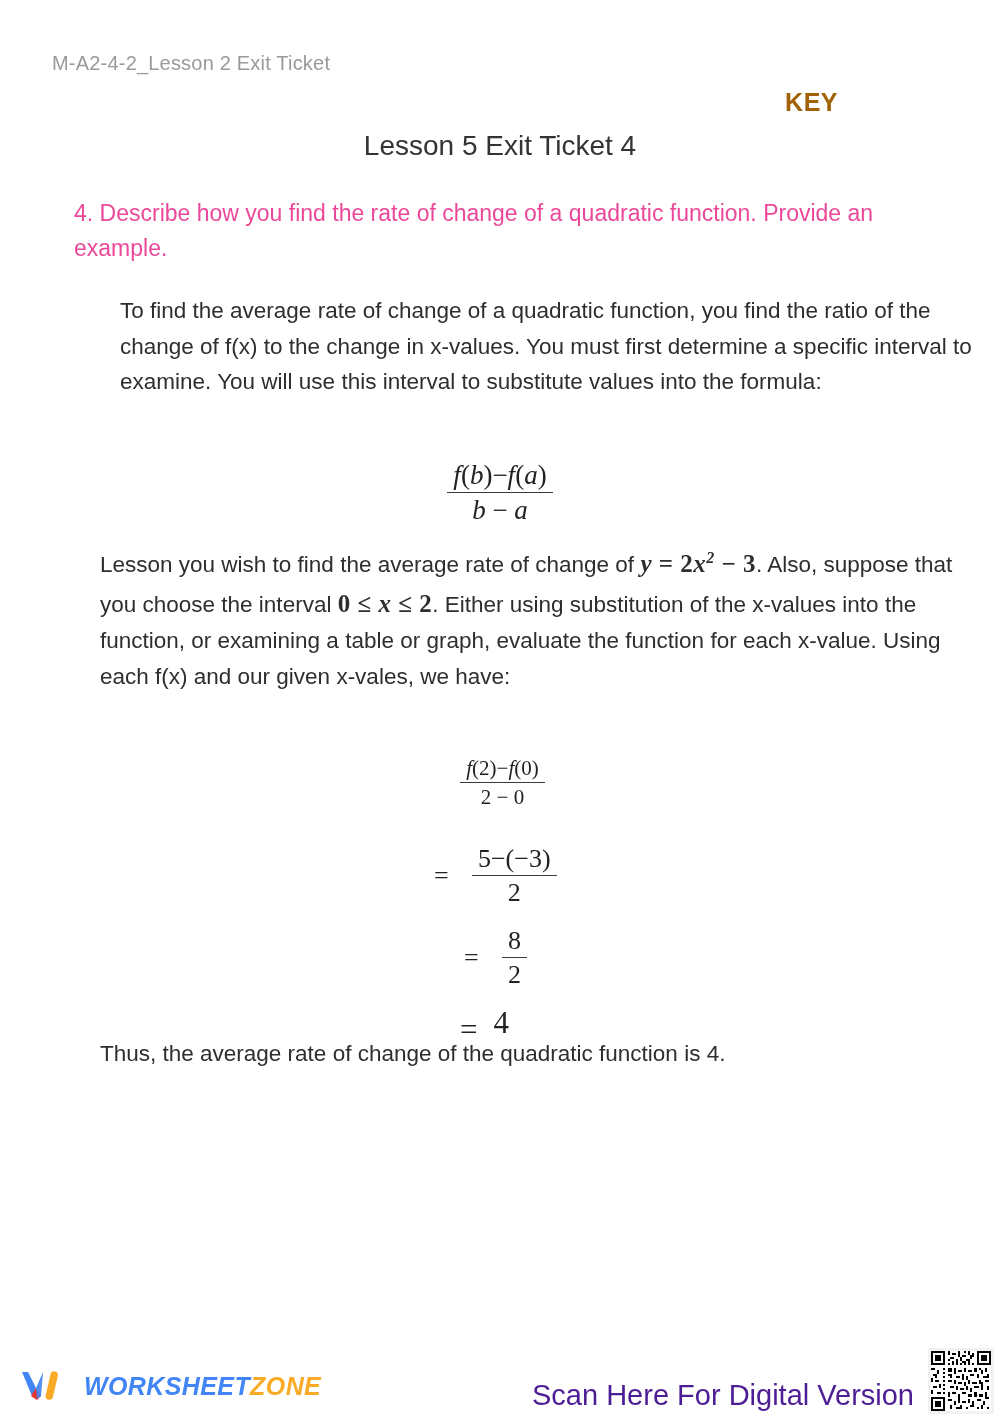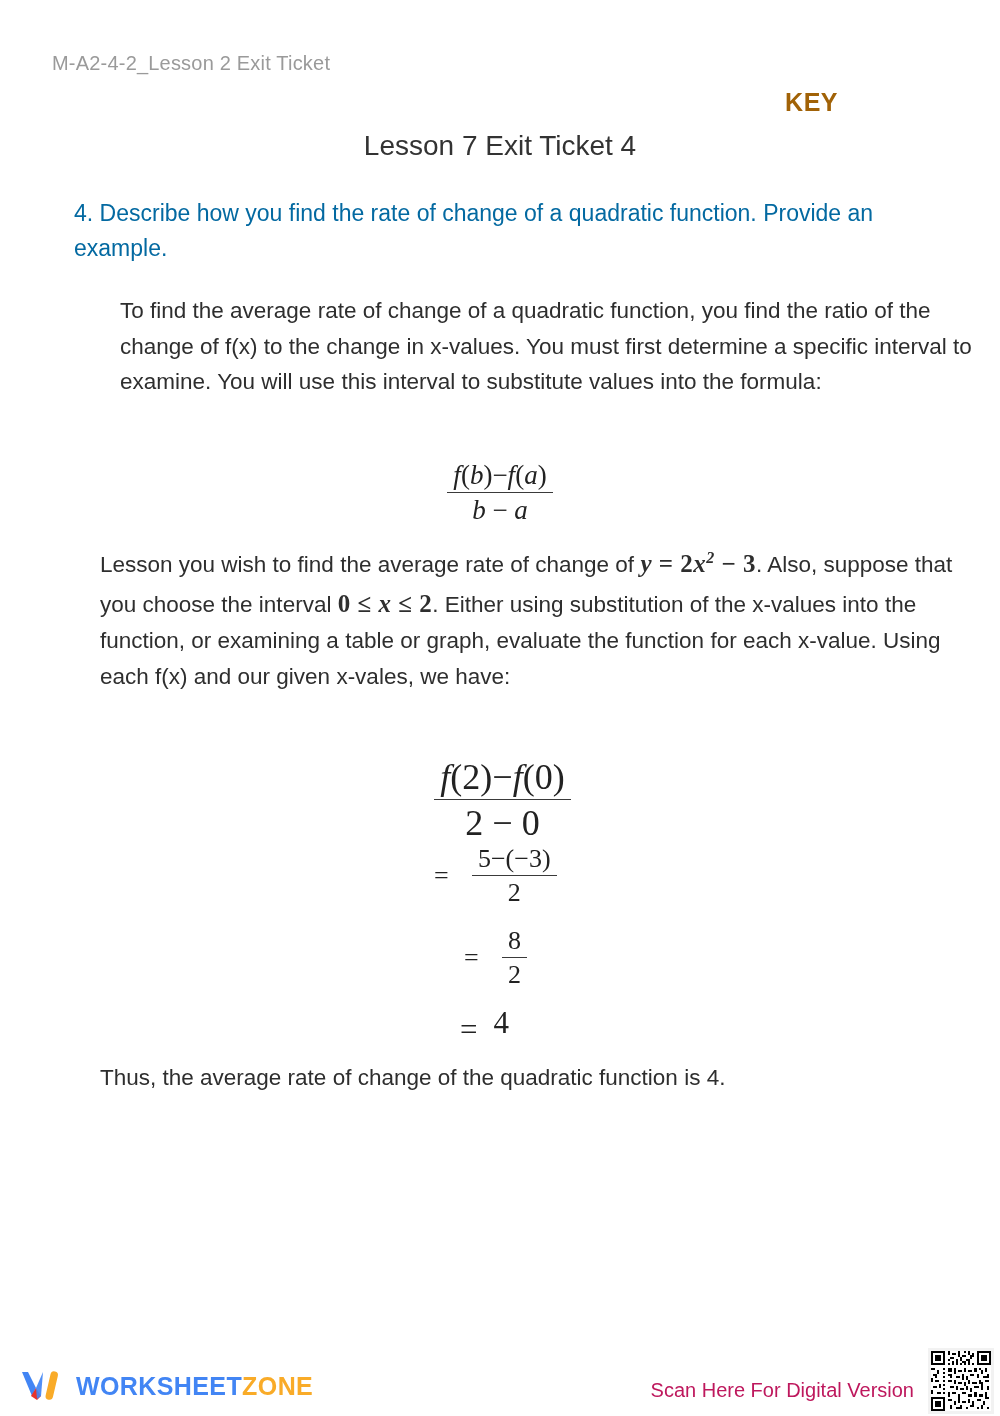--- a/index.html
+++ b/index.html
@@ -47,34 +47,34 @@
   }
 
   
   .question {
     position: absolute;
     left: 74px;
     top: 196px;
     width: 880px;
     font-size: 23px;
     line-height: 1.52;
-    color: #0369a1;
+    color: #ec4899;
   }
 
   .para {
     position: absolute;
     left: 100px;
     width: 862px;
     font-size: 22.5px;
     line-height: 1.58;
     color: #2e2e2e;
   }
   .para-1 { top: 293px; margin-left: 20px; }
   .para-2 { top: 544px; }
-  .conclusion { top: 1060px; }
+  .conclusion { top: 1036px; }
 
   
   .math {
     font-family: "Liberation Serif", "DejaVu Serif", serif;
     color: #222222;
     margin-top: 8px;
   }
   .math i, .mi {
     font-style: italic;
     font-family: "Liberation Serif", "DejaVu Serif", serif;
@@ -115,78 +115,79 @@
     padding: 2px 6px 0 6px;
     white-space: nowrap;
   }
 
   
   .eq-block {
     position: absolute;
     white-space: nowrap;
   }
   .eq-formula   { left: 0; right: 0; top: 452px; text-align: center; font-size: 27px; }
-  .eq-step-1    { left: 5px; right: 0; top: 748px; text-align: center; font-size: 36px; }
+  .eq-step-1    { left: 5px; right: 0; top: 748px; text-align: center; font-size: 21px; }
   .eq-step-2    { left: 434px; top: 836px; font-size: 26px; }
   .eq-step-3    { left: 464px; top: 918px; font-size: 26px; }
   .eq-step-4    { left: 460px; top: 996px; font-size: 31px; }
 
   .eqsign {
     display: inline-block;
     font-family: "Liberation Serif", "DejaVu Serif", serif;
     font-style: normal;
     margin-right: 16px;
     vertical-align: middle;
   }
 
   
   .footer-logo {
     position: absolute;
     left: 18px;
     top: 1366px;
     display: flex;
     align-items: center;
-    gap: 12px;
+    gap: 20px;
+    font-style: italic;
   }
   .logo-mark { width: 46px; height: 40px; display: block; }
   .logo-text {
     font-size: 25px;
     font-weight: bold;
     letter-spacing: 0.4px;
     white-space: nowrap;
   }
   .logo-text .w1 { color: #4285f4; }
   .logo-text .w2 { color: #f9ab28; }
 
   .scan-text {
     position: absolute;
     right: 86px;
     top: 1379px;
-    font-size: 20px;
-    color: #be185d;
+    font-size: 29px;
+    color: #4c1d95;
     white-space: nowrap;
   }
   .qr-box {
     position: absolute;
     left: 928px;
     top: 1348px;
     width: 66px;
     height: 66px;
     background: #f2f2f2;
     padding: 3px;
     box-sizing: border-box;
   }
   .qr-box svg { display: block; width: 100%; height: 100%; }
 </style>
 </head>
 <body>
 
 <div class="doc-header">M-A2-4-2_Lesson 2 Exit Ticket</div>
 <div class="key-label">KEY</div>
-<div class="doc-title">Lesson 7 Exit Ticket 4</div>
+<div class="doc-title">Lesson 5 Exit Ticket 4</div>
 
 <div class="question">4. Describe how you find the rate of change of a quadratic function. Provide an example.</div>
 
 <div class="para para-1">To find the average rate of change of a quadratic function, you find the ratio of the change of f(x) to the change in x-values. You must first determine a specific interval to examine. You will use this interval to substitute values into the formula:</div>
 
 <div class="eq-block eq-formula">
   <span class="frac math">
     <span class="num"><i class="mi">f</i><span class="mo">(</span><i class="mi">b</i><span class="mo">)</span><span class="mo">−</span><i class="mi">f</i><span class="mo">(</span><i class="mi">a</i><span class="mo">)</span></span>
     <span class="den"><i class="mi">b</i> <span class="mo">−</span> <i class="mi">a</i></span>
   </span>

